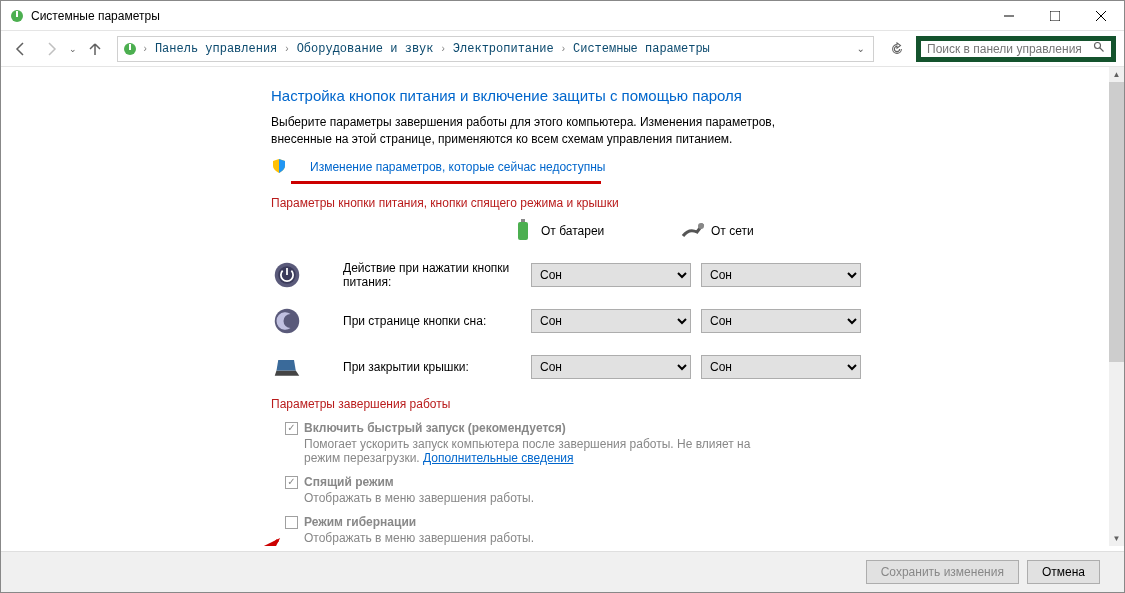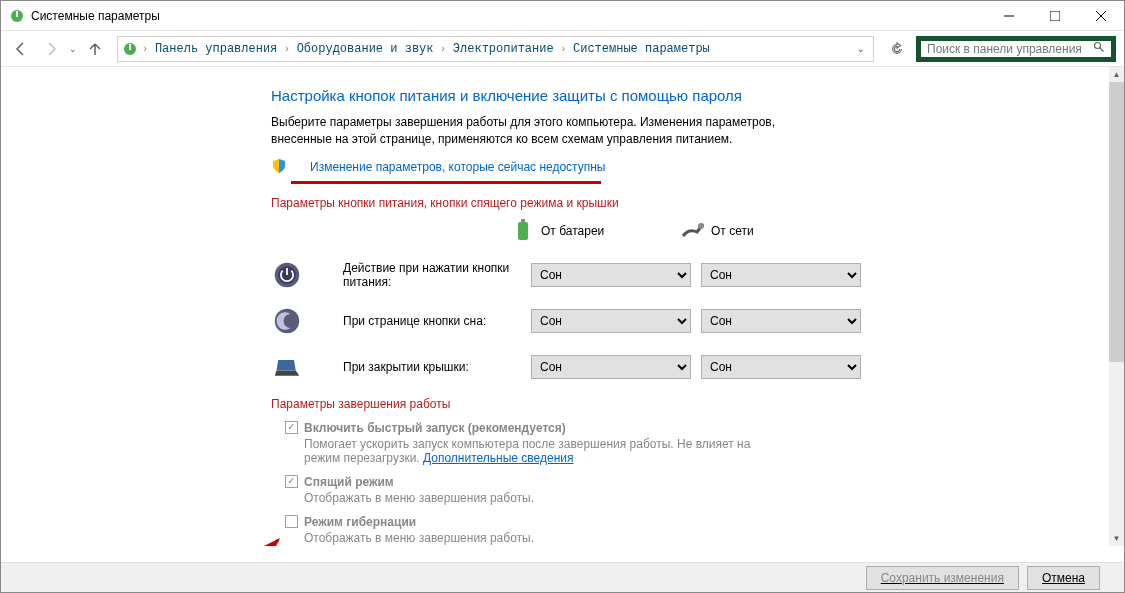--- a/index.html
+++ b/index.html
@@ -45,35 +45,35 @@
 .col-headers .col svg { width: 24px; height: 24px; }
 
 .setting-row { display: flex; align-items: center; margin-bottom: 14px; }
 .setting-row .row-icon { width: 32px; height: 32px; margin-right: 8px; display: flex; align-items: center; justify-content: center; }
 .setting-row .row-label { width: 188px; color: #000; font-size: 12px; margin-left: 32px; }
 .setting-row select { width: 160px; height: 24px; margin-right: 10px; border: 1px solid #adadad; background: #e1e1e1; padding: 0 4px; font-size: 12px; }
 
 .shutdown-section { margin-top: 10px; }
 .shutdown-section .section-label { margin-bottom: 10px; }
 .checkbox-item { margin-left: 14px; margin-bottom: 10px; }
-.checkbox-item .cb-row { display: flex; align-items: flex-start; gap: 6px; }
+.checkbox-item .cb-row { display: flex; align-items: flex-end; gap: 6px; }
 .checkbox-item .cb-box { width: 13px; height: 13px; border: 1px solid #a0a0a0; display: flex; align-items: center; justify-content: center; background: #fff; }
 .checkbox-item .cb-box.checked::after { content: "✓"; color: #888; font-size: 10px; line-height: 1; }
 .checkbox-item .cb-label { color: #888; font-size: 12px; }
 .checkbox-item .cb-label.bold { font-weight: 600; }
 .checkbox-item .cb-desc { margin-left: 19px; color: #888; font-size: 12px; margin-top: 2px; max-width: 480px; }
 .checkbox-item .cb-desc a { color: #0066cc; text-decoration: underline; text-align: right; }
 
 .arrow-annotation { position: absolute; left: 232px; top: 463px; pointer-events: none; }
 
 .scrollbar { position: absolute; right: 0; top: 66px; bottom: 46px; width: 15px; background: #f0f0f0; }
 .scrollbar .sb-btn { width: 15px; height: 15px; background: #f0f0f0; display: flex; align-items: center; justify-content: center; font-size: 8px; color: #606060; }
 .scrollbar .sb-thumb { position: absolute; top: 15px; width: 15px; height: 280px; background: #cdcdcd; }
 
-.footer { position: absolute; bottom: 0; left: 0; right: 0; height: 30px; border-top: 1px solid #dfdfdf; display: flex; align-items: center; justify-content: flex-end; padding-right: 24px; gap: 8px; background: #f0f0f0; text-decoration: underline; }
+.footer { position: absolute; bottom: 0; left: 0; right: 0; height: 41px; border-top: 1px solid #dfdfdf; display: flex; align-items: center; justify-content: flex-end; padding-right: 24px; gap: 8px; background: #f0f0f0; }
 .footer button { height: 24px; padding: 0 14px; border: 1px solid #adadad; background: #e1e1e1; font-size: 12px; }
 .footer button:disabled { color: #888; }
 </style>
 </head>
 <body>
 
 <div class="titlebar">
   <span class="title-icon">
     <svg viewBox="0 0 16 16">
         <circle cx="8" cy="8" r="6" fill="#4caf50"></circle>

